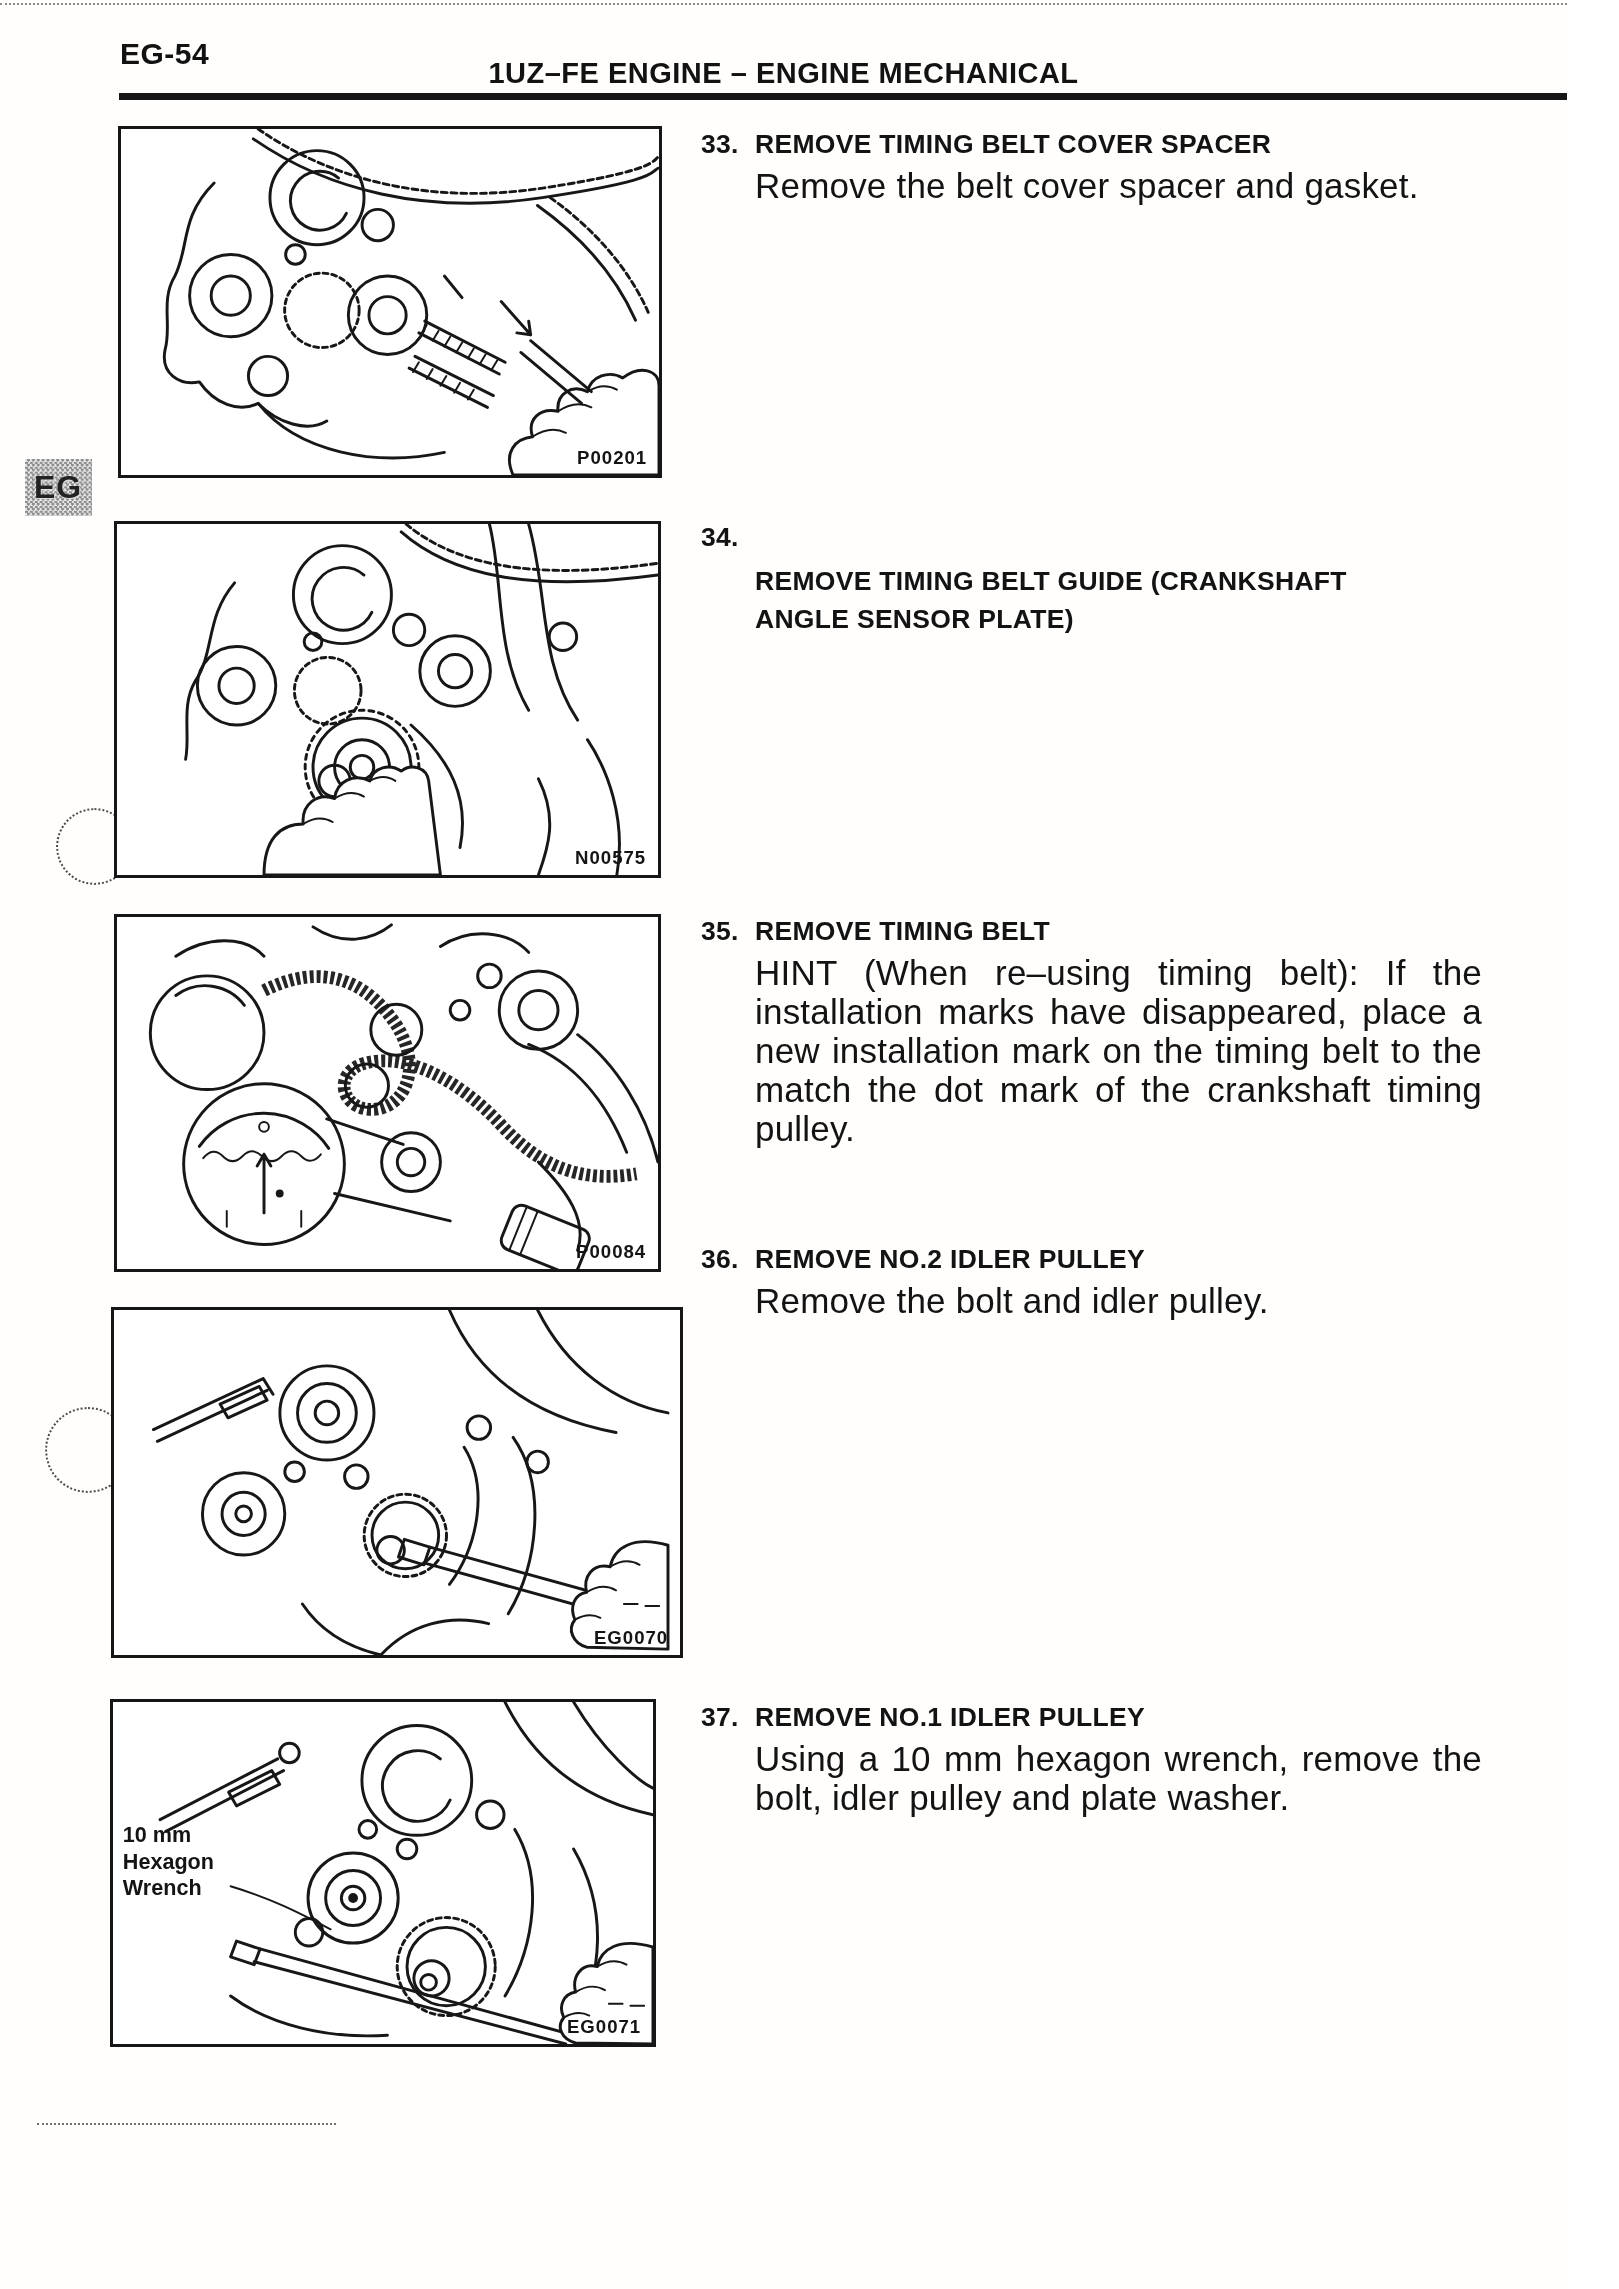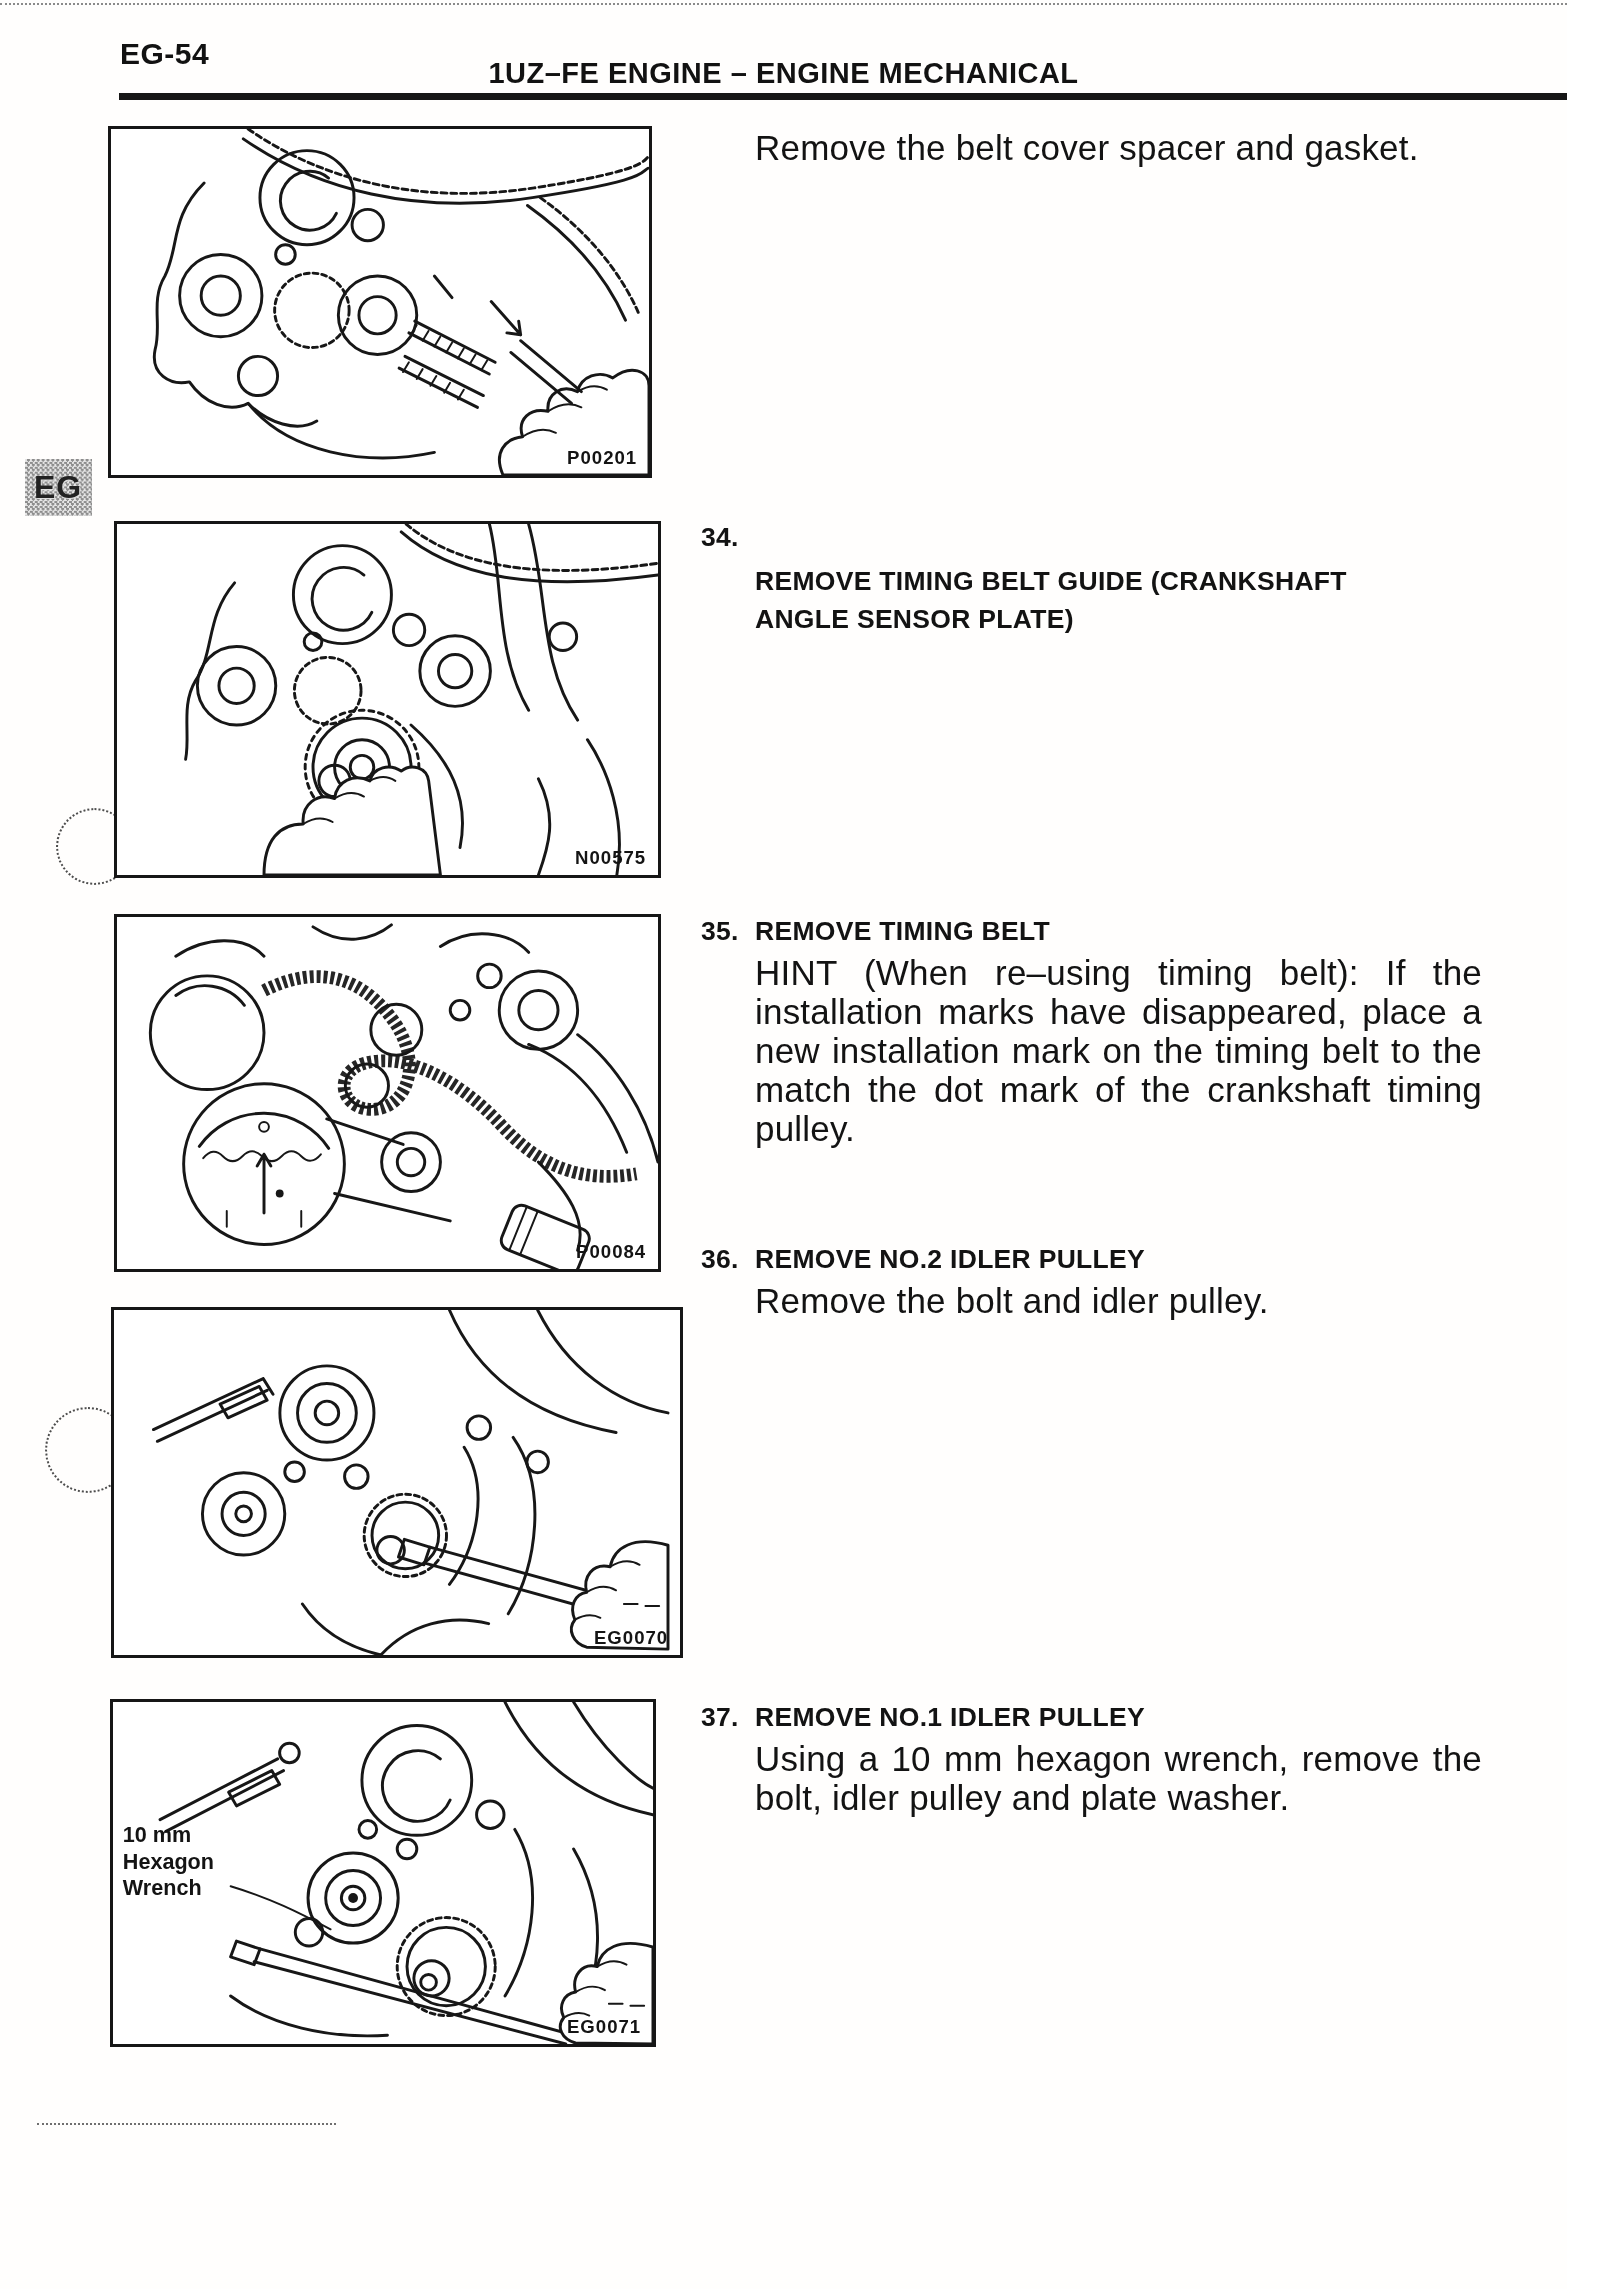--- a/index.html
+++ b/index.html
@@ -20,21 +20,21 @@
   .header-rule{position:absolute;left:119px;top:93px;width:1494px;height:6.9px;background:#161616;}
   
   .eg-tab{
     position:absolute;left:24.5px;top:459px;width:67px;height:57px;
     background:repeating-conic-gradient(#8d8d8d 0% 25%,#e6e6e6 0% 50%) 0 0/4.9px 4.9px;
     display:flex;align-items:center;justify-content:center;
     font-size:32px;font-weight:800;color:#222;letter-spacing:1px;text-shadow:1px 1px 0 #ddd;
   }
   
   .figure{position:absolute;border:3.9px solid #161616;background:#fff;}
-  .fig-1{left:108px;top:126px;width:538px;height:346px;text-align:right;}
+  .fig-1{left:118px;top:126px;width:538px;height:346px;text-align:right;}
   .fig-2{left:114px;top:521px;width:541px;height:351px;}
   .fig-3{left:114px;top:914px;width:541px;height:352px;}
   .fig-4{left:111px;top:1307px;width:542px;height:345px;padding-left:24px;}
   .fig-5{left:110px;top:1699px;width:540px;height:342px;}
   .fig-svg{position:absolute;left:0;top:0;width:100%;height:100%;}
   .ln{fill:none;stroke:#171717;stroke-width:3;stroke-linecap:round;stroke-linejoin:round;}
   .ln-thin{fill:none;stroke:#171717;stroke-width:2;stroke-linecap:round;}
   .hand{fill:#fff;stroke:#171717;stroke-width:3;stroke-linejoin:round;}
   .belt{fill:none;stroke:#262626;stroke-width:13;stroke-dasharray:4 3;}
   .figcode{position:absolute;right:11.8px;bottom:5.9px;font-size:18.6px;font-weight:700;letter-spacing:1px;color:#141414;}
@@ -209,20 +209,24 @@
       <path class="hand" d="M551,250 C516,240 498,252 494,270 C478,266 468,280 472,296 C460,298 454,310 460,322 C452,332 458,344 472,348 L551,349 Z"></path>
       <path class="ln-thin" d="M494,270 q16,-10 30,-2 M472,296 q16,-10 30,-2 M460,322 q14,-8 26,-2 M506,308 h14 M528,310 h14"></path>
     </svg>
     <div class="annotation">10 mm
 Hexagon
 Wrench</div>
     <span class="figcode">EG0071</span>
   </div>
 
   <div class="section" style="top:125px;">
+    <div class="sec-head">
+      <span class="sec-num">33.</span>
+      <span class="sec-title">REMOVE TIMING BELT COVER SPACER</span>
+    </div>
     <div class="sec-body">Remove the belt cover spacer and gasket.</div>
   </div>
 
   <div class="section narrow" style="top:518px;">
     <div class="sec-head">
       <span class="sec-num">34.</span>
       <span class="sec-title">REMOVE TIMING BELT GUIDE (CRANKSHAFT ANGLE SENSOR PLATE)</span>
     </div>
   </div>
 

